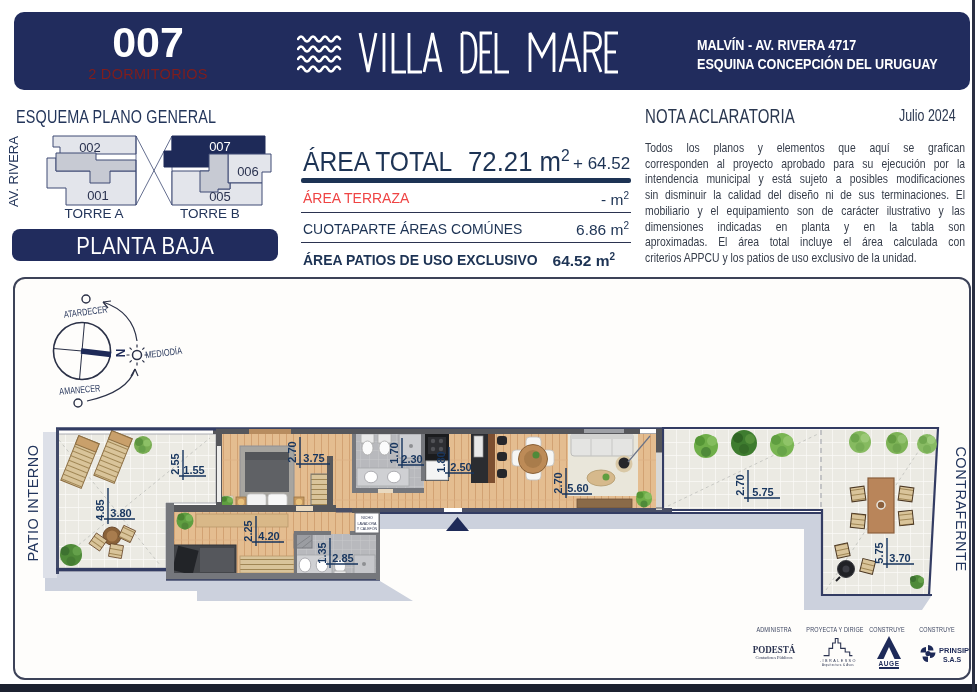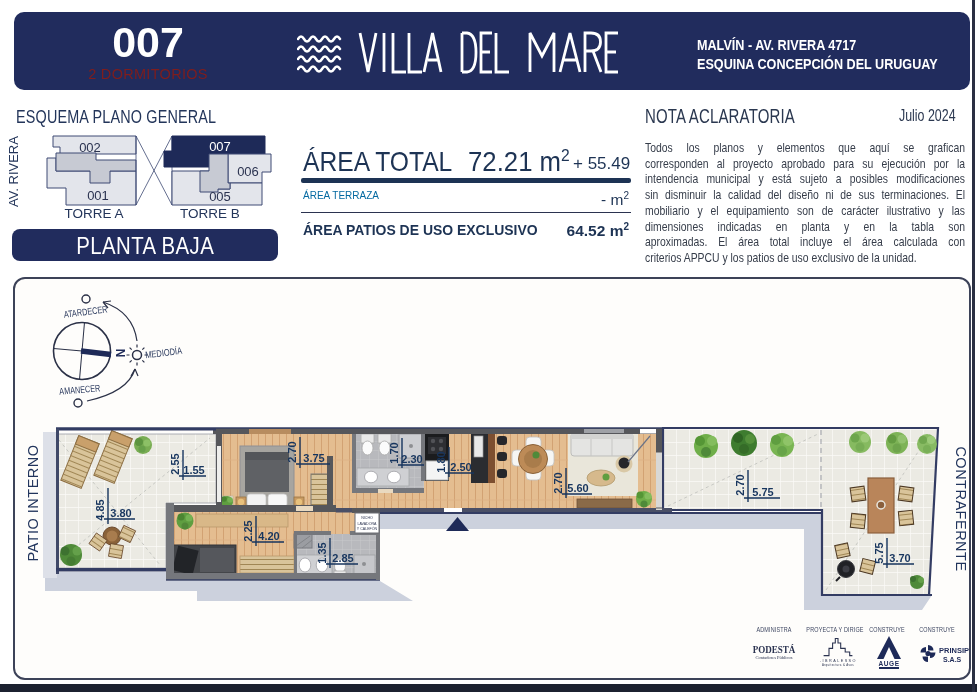--- a/index.html
+++ b/index.html
@@ -87,35 +87,39 @@
   </g>
 </svg>
 
 <div class="abs" style="left:12px;top:229px;width:266px;height:32px;background:#212c5d;border-radius:8px;color:#ffffff;font-size:24px;text-align:center;line-height:33px;letter-spacing:0.5px;transform:scaleX(1);"><span style="display:inline-block;transform:scaleX(0.85);">PLANTA BAJA</span></div>
 
 <div class="abs" style="left:301px;top:100px;width:330px;margin-top:44px;">
 
   <div style="position:relative;height:33px;">
     <span style="position:absolute;left:2px;top:2px;font-size:28px;color:#1d3354;white-space:nowrap;transform:scaleX(0.88);transform-origin:0 0;">ÁREA TOTAL</span>
     <span style="position:absolute;left:167px;top:2px;font-size:28px;color:#1d3354;white-space:nowrap;transform:scaleX(0.92);transform-origin:0 0;">72.21 m<sup style="font-size:17px;">2</sup></span>
-    <span style="position:absolute;left:272px;top:10px;font-size:17px;color:#1d3354;white-space:nowrap;">+ 55.49</span>
+    <span style="position:absolute;left:272px;top:10px;font-size:17px;color:#1d3354;white-space:nowrap;">+ 64.52</span>
   </div>
 
   <div style="height:4.5px;background:#1d3354;margin-top:1px;border-radius:2px;"></div>
 
 
   <div style="position:relative;height:29px;border-bottom:1.5px solid #2b3350;">
-    <span style="position:absolute;left:2px;top:7px;font-size:10px;color:#0369a1;white-space:nowrap;">ÁREA TERRAZA</span>
+    <span style="position:absolute;left:2px;top:7px;font-size:14px;color:#ef4444;white-space:nowrap;">ÁREA TERRAZA</span>
     <span style="position:absolute;right:2px;top:7px;font-size:15.5px;color:#1d3354;white-space:nowrap;">- m<sup style="font-size:10px;">2</sup></span>
   </div>
 
+  <div style="position:relative;height:29px;border-bottom:1.5px solid #2b3350;">
+    <span style="position:absolute;left:2px;top:7px;font-size:15.5px;color:#1d3354;white-space:nowrap;transform:scaleX(0.9);transform-origin:0 0;">CUOTAPARTE ÁREAS COMÚNES</span>
+    <span style="position:absolute;right:2px;top:7px;font-size:15.5px;color:#1d3354;white-space:nowrap;">6.86 m<sup style="font-size:10px;">2</sup></span>
+  </div>
 
   <div style="position:relative;height:29px;font-weight:bold;">
     <span style="position:absolute;left:2px;top:8px;font-size:15.5px;color:#1d3354;white-space:nowrap;transform:scaleX(0.9);transform-origin:0 0;">ÁREA PATIOS DE USO EXCLUSIVO</span>
-    <span style="position:absolute;right:2px;top:8px;font-size:15.5px;color:#1d3354;white-space:nowrap;">64.52 m<sup style="font-size:10px;">2</sup></span>
+    <span style="position:absolute;right:16px;top:8px;font-size:15.5px;color:#1d3354;white-space:nowrap;">64.52 m<sup style="font-size:10px;">2</sup></span>
   </div>
 </div>
 
 <div class="abs" style="left:645px;top:105px;font-size:20px;color:#2b3850;letter-spacing:0.2px;white-space:nowrap;transform:scaleX(0.75);transform-origin:0 0;">NOTA ACLARATORIA</div>
 
 <div class="abs" style="left:899px;top:106px;font-size:17px;color:#2b3850;white-space:nowrap;transform:scaleX(0.73);transform-origin:0 0;">Julio 2024</div>
 
 <div class="abs" style="left:645px;top:140px;width:400px;font-size:13px;line-height:15.7px;color:#363d4a;transform:scaleX(0.8);transform-origin:0 0;">
   <div style="text-align:justify;text-align-last:justify;">Todos los planos y elementos que aquí se grafican</div>
   <div style="text-align:justify;text-align-last:justify;">corresponden al proyecto aprobado para su ejecución por la</div>

